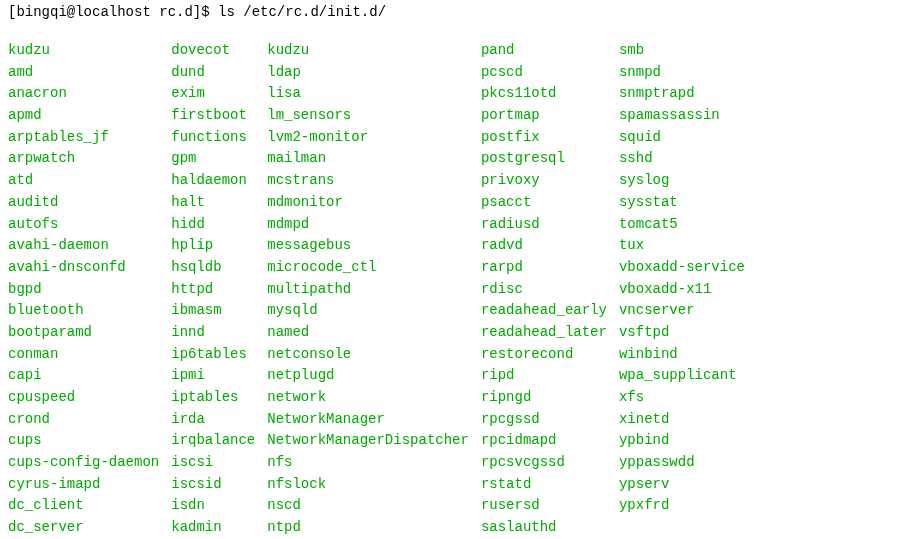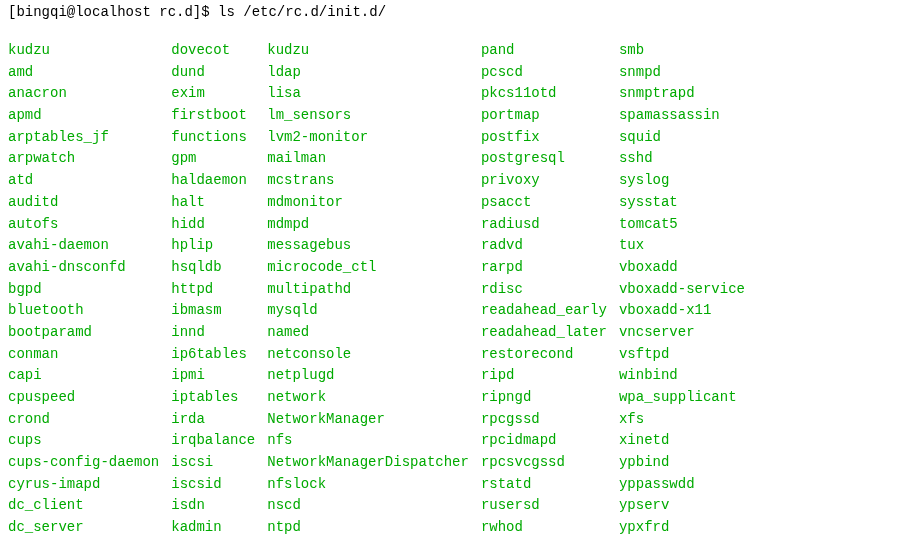--- a/index.html
+++ b/index.html
@@ -102,22 +102,22 @@
       <span class="entry">mdmpd</span>
       <span class="entry">messagebus</span>
       <span class="entry">microcode_ctl</span>
       <span class="entry">multipathd</span>
       <span class="entry">mysqld</span>
       <span class="entry">named</span>
       <span class="entry">netconsole</span>
       <span class="entry">netplugd</span>
       <span class="entry">network</span>
       <span class="entry">NetworkManager</span>
+      <span class="entry">NetworkManagerDispatcher</span>
       <span class="entry">nfs</span>
-      <span class="entry">NetworkManagerDispatcher</span>
       <span class="entry">nfslock</span>
       <span class="entry">nscd</span>
       <span class="entry">ntpd</span>
     </div>
   <div class="col" id="col-3">
       <span class="entry">pand</span>
       <span class="entry">pcscd</span>
       <span class="entry">pkcs11otd</span>
       <span class="entry">portmap</span>
       <span class="entry">postfix</span>
@@ -131,35 +131,33 @@
       <span class="entry">readahead_early</span>
       <span class="entry">readahead_later</span>
       <span class="entry">restorecond</span>
       <span class="entry">ripd</span>
       <span class="entry">ripngd</span>
       <span class="entry">rpcgssd</span>
       <span class="entry">rpcidmapd</span>
       <span class="entry">rpcsvcgssd</span>
       <span class="entry">rstatd</span>
       <span class="entry">rusersd</span>
-      <span class="entry">rwhod</span>
       <span class="entry">saslauthd</span>
     </div>
   <div class="col" id="col-4">
       <span class="entry">smb</span>
       <span class="entry">snmpd</span>
       <span class="entry">snmptrapd</span>
       <span class="entry">spamassassin</span>
       <span class="entry">squid</span>
       <span class="entry">sshd</span>
       <span class="entry">syslog</span>
       <span class="entry">sysstat</span>
       <span class="entry">tomcat5</span>
       <span class="entry">tux</span>
-      <span class="entry">vboxadd</span>
       <span class="entry">vboxadd-service</span>
       <span class="entry">vboxadd-x11</span>
       <span class="entry">vncserver</span>
       <span class="entry">vsftpd</span>
       <span class="entry">winbind</span>
       <span class="entry">wpa_supplicant</span>
       <span class="entry">xfs</span>
       <span class="entry">xinetd</span>
       <span class="entry">ypbind</span>
       <span class="entry">yppasswdd</span>

